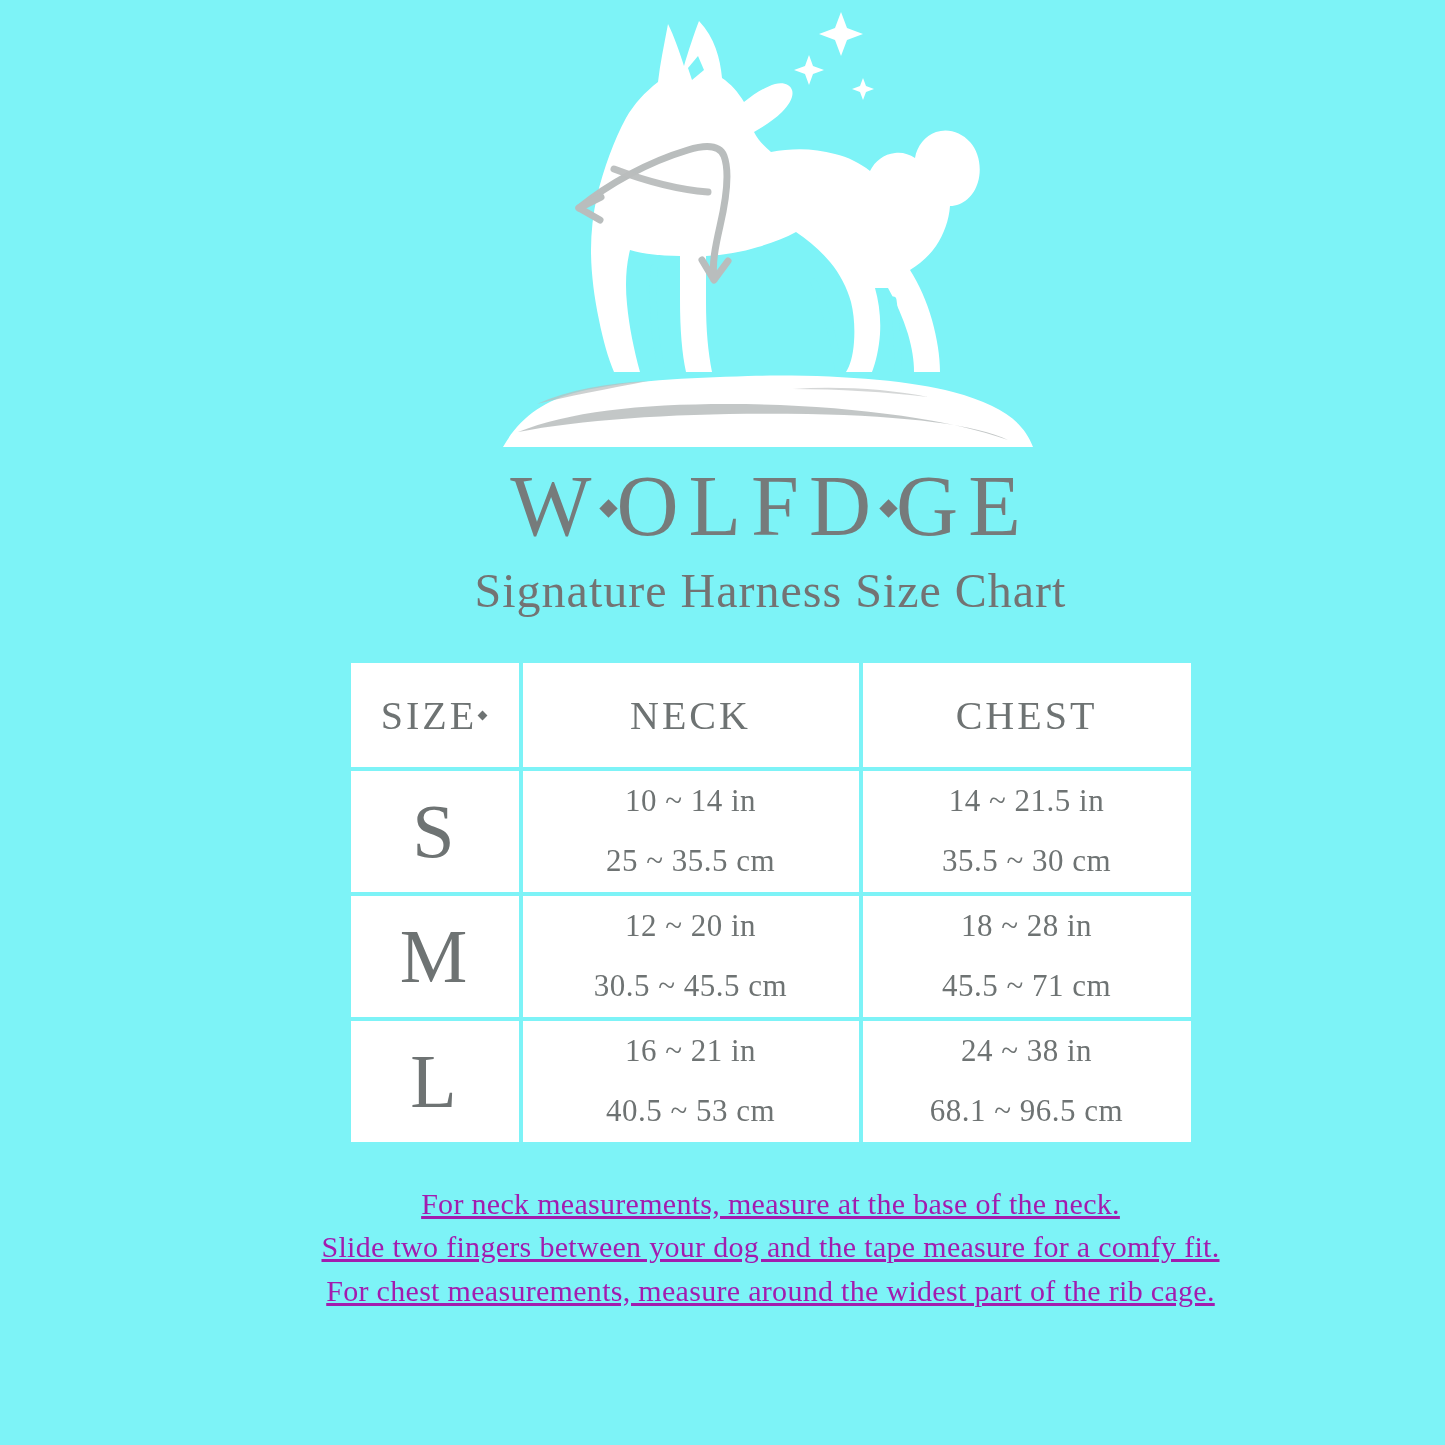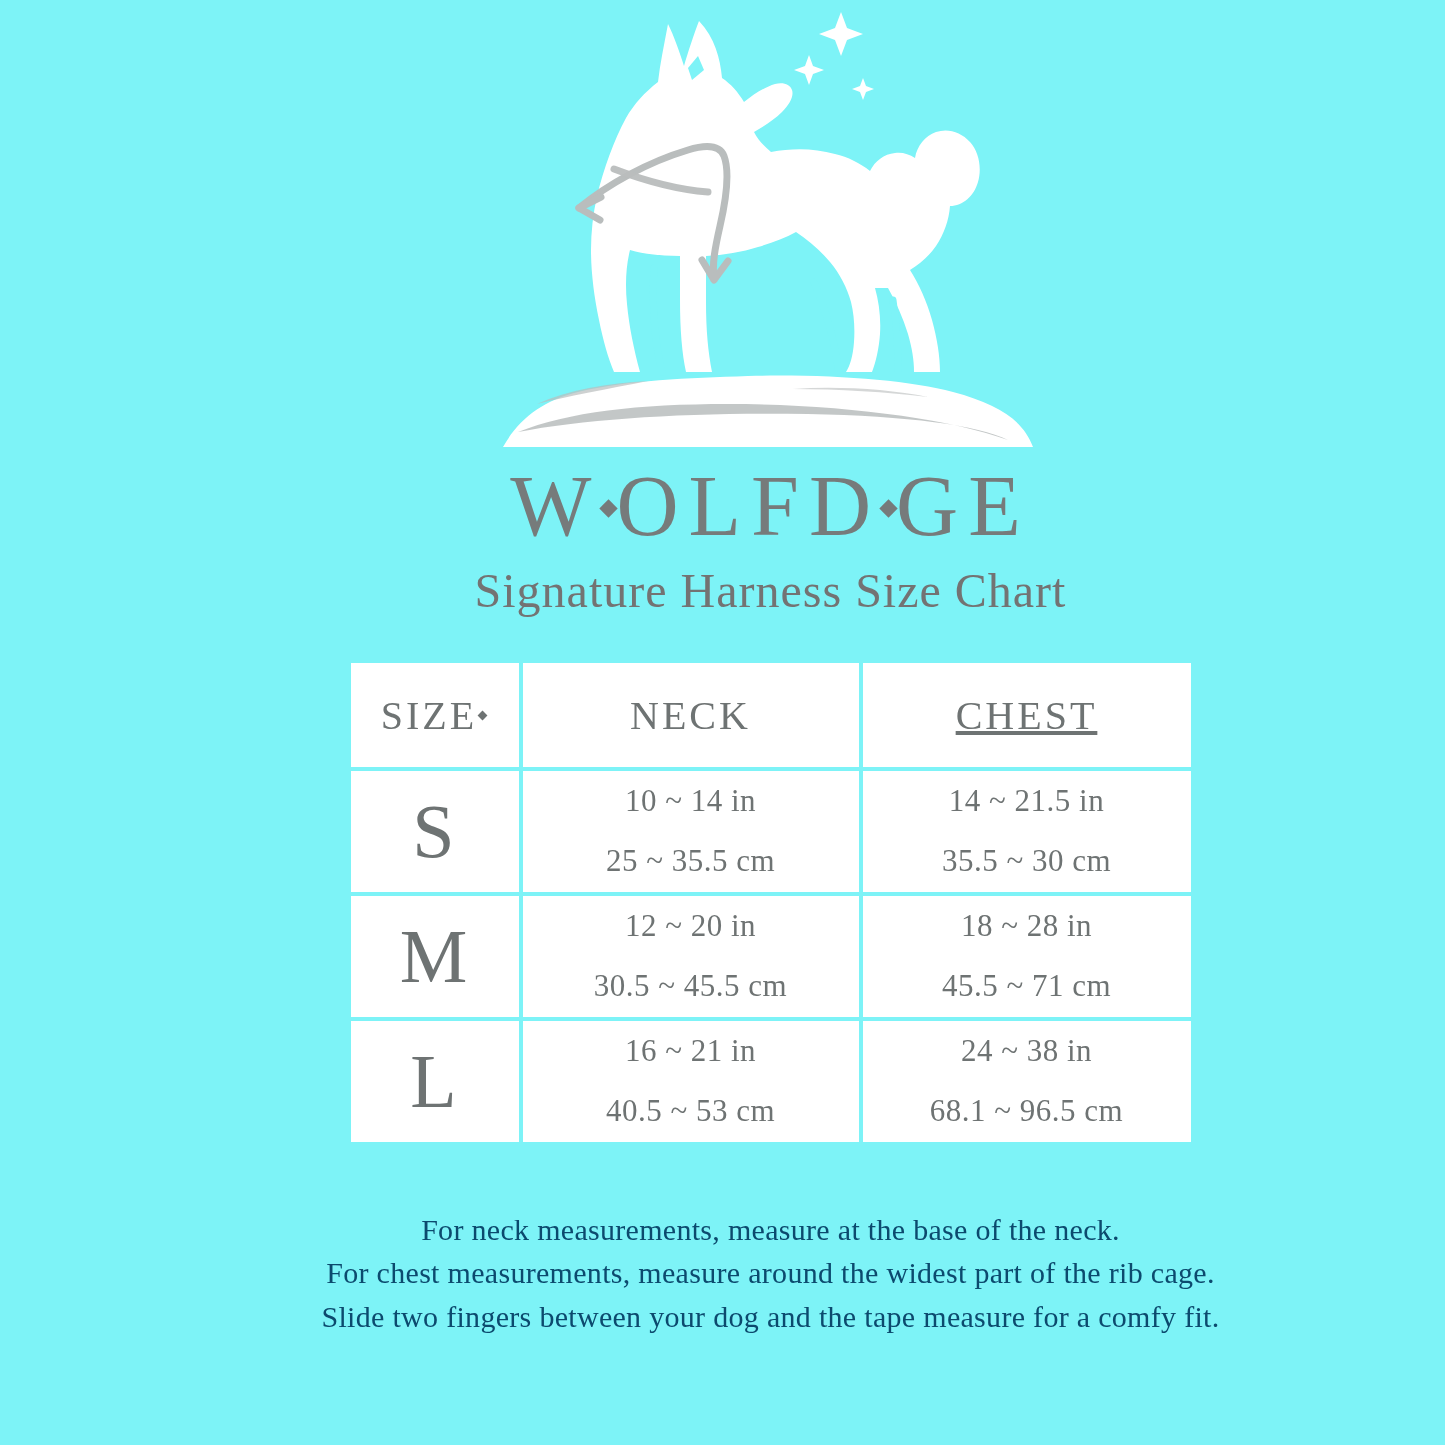--- a/index.html
+++ b/index.html
@@ -75,21 +75,21 @@
   }
   .table td, .table th {
     background: #ffffff;
     text-align: center;
     vertical-align: middle;
     color: #6e7373;
     padding: 0;
   }
   .col-size { width: 168px; }
   .col-neck { width: 336px; }
-  .col-chest { width: 328px; text-decoration: underline; }
+  .col-chest { width: 328px; }
 
   .hdr {
     height: 104px;
     font-size: 40px;
     letter-spacing: 3px;
     color: #6e7373;
     font-weight: 400;
   }
   .hdr .dia-sm {
     display: inline-block;
@@ -111,26 +111,27 @@
     height: 112px;
     font-size: 31px;
     line-height: 1.95;
     color: #6e7373;
     letter-spacing: 0.5px;
   }
   .meas-cell .ln { display: block; }
 
   
   .notes {
-    margin-top: 62px;
+    margin-top: 36px;
     text-align: center;
-    color: #0c4a6e;
+    color: #a21caf;
     font-size: 30px;
     line-height: 1.45;
     letter-spacing: 0.3px;
+    text-decoration: underline;
   }
   .notes .ln { display: block; white-space: nowrap; }
 </style>
 </head>
 <body>
 
 <div class="page">
 
   <div class="illustration">
     <svg width="1445" height="455" viewBox="0 0 1445 455" xmlns="http://www.w3.org/2000/svg" aria-hidden="true">
@@ -274,17 +275,17 @@
         <td class="meas-cell">
           <span class="ln">24 ~ 38 in</span>
           <span class="ln">68.1 ~ 96.5 cm</span>
         </td>
       </tr>
     </tbody>
   </table>
 
   <div class="notes">
     <span class="ln">For neck measurements, measure at the base of the neck.</span>
+    <span class="ln">Slide two fingers between your dog and the tape measure for a comfy fit.</span>
     <span class="ln">For chest measurements, measure around the widest part of the rib cage.</span>
-    <span class="ln">Slide two fingers between your dog and the tape measure for a comfy fit.</span>
   </div>
 
 </div>
 
 </body></html>

